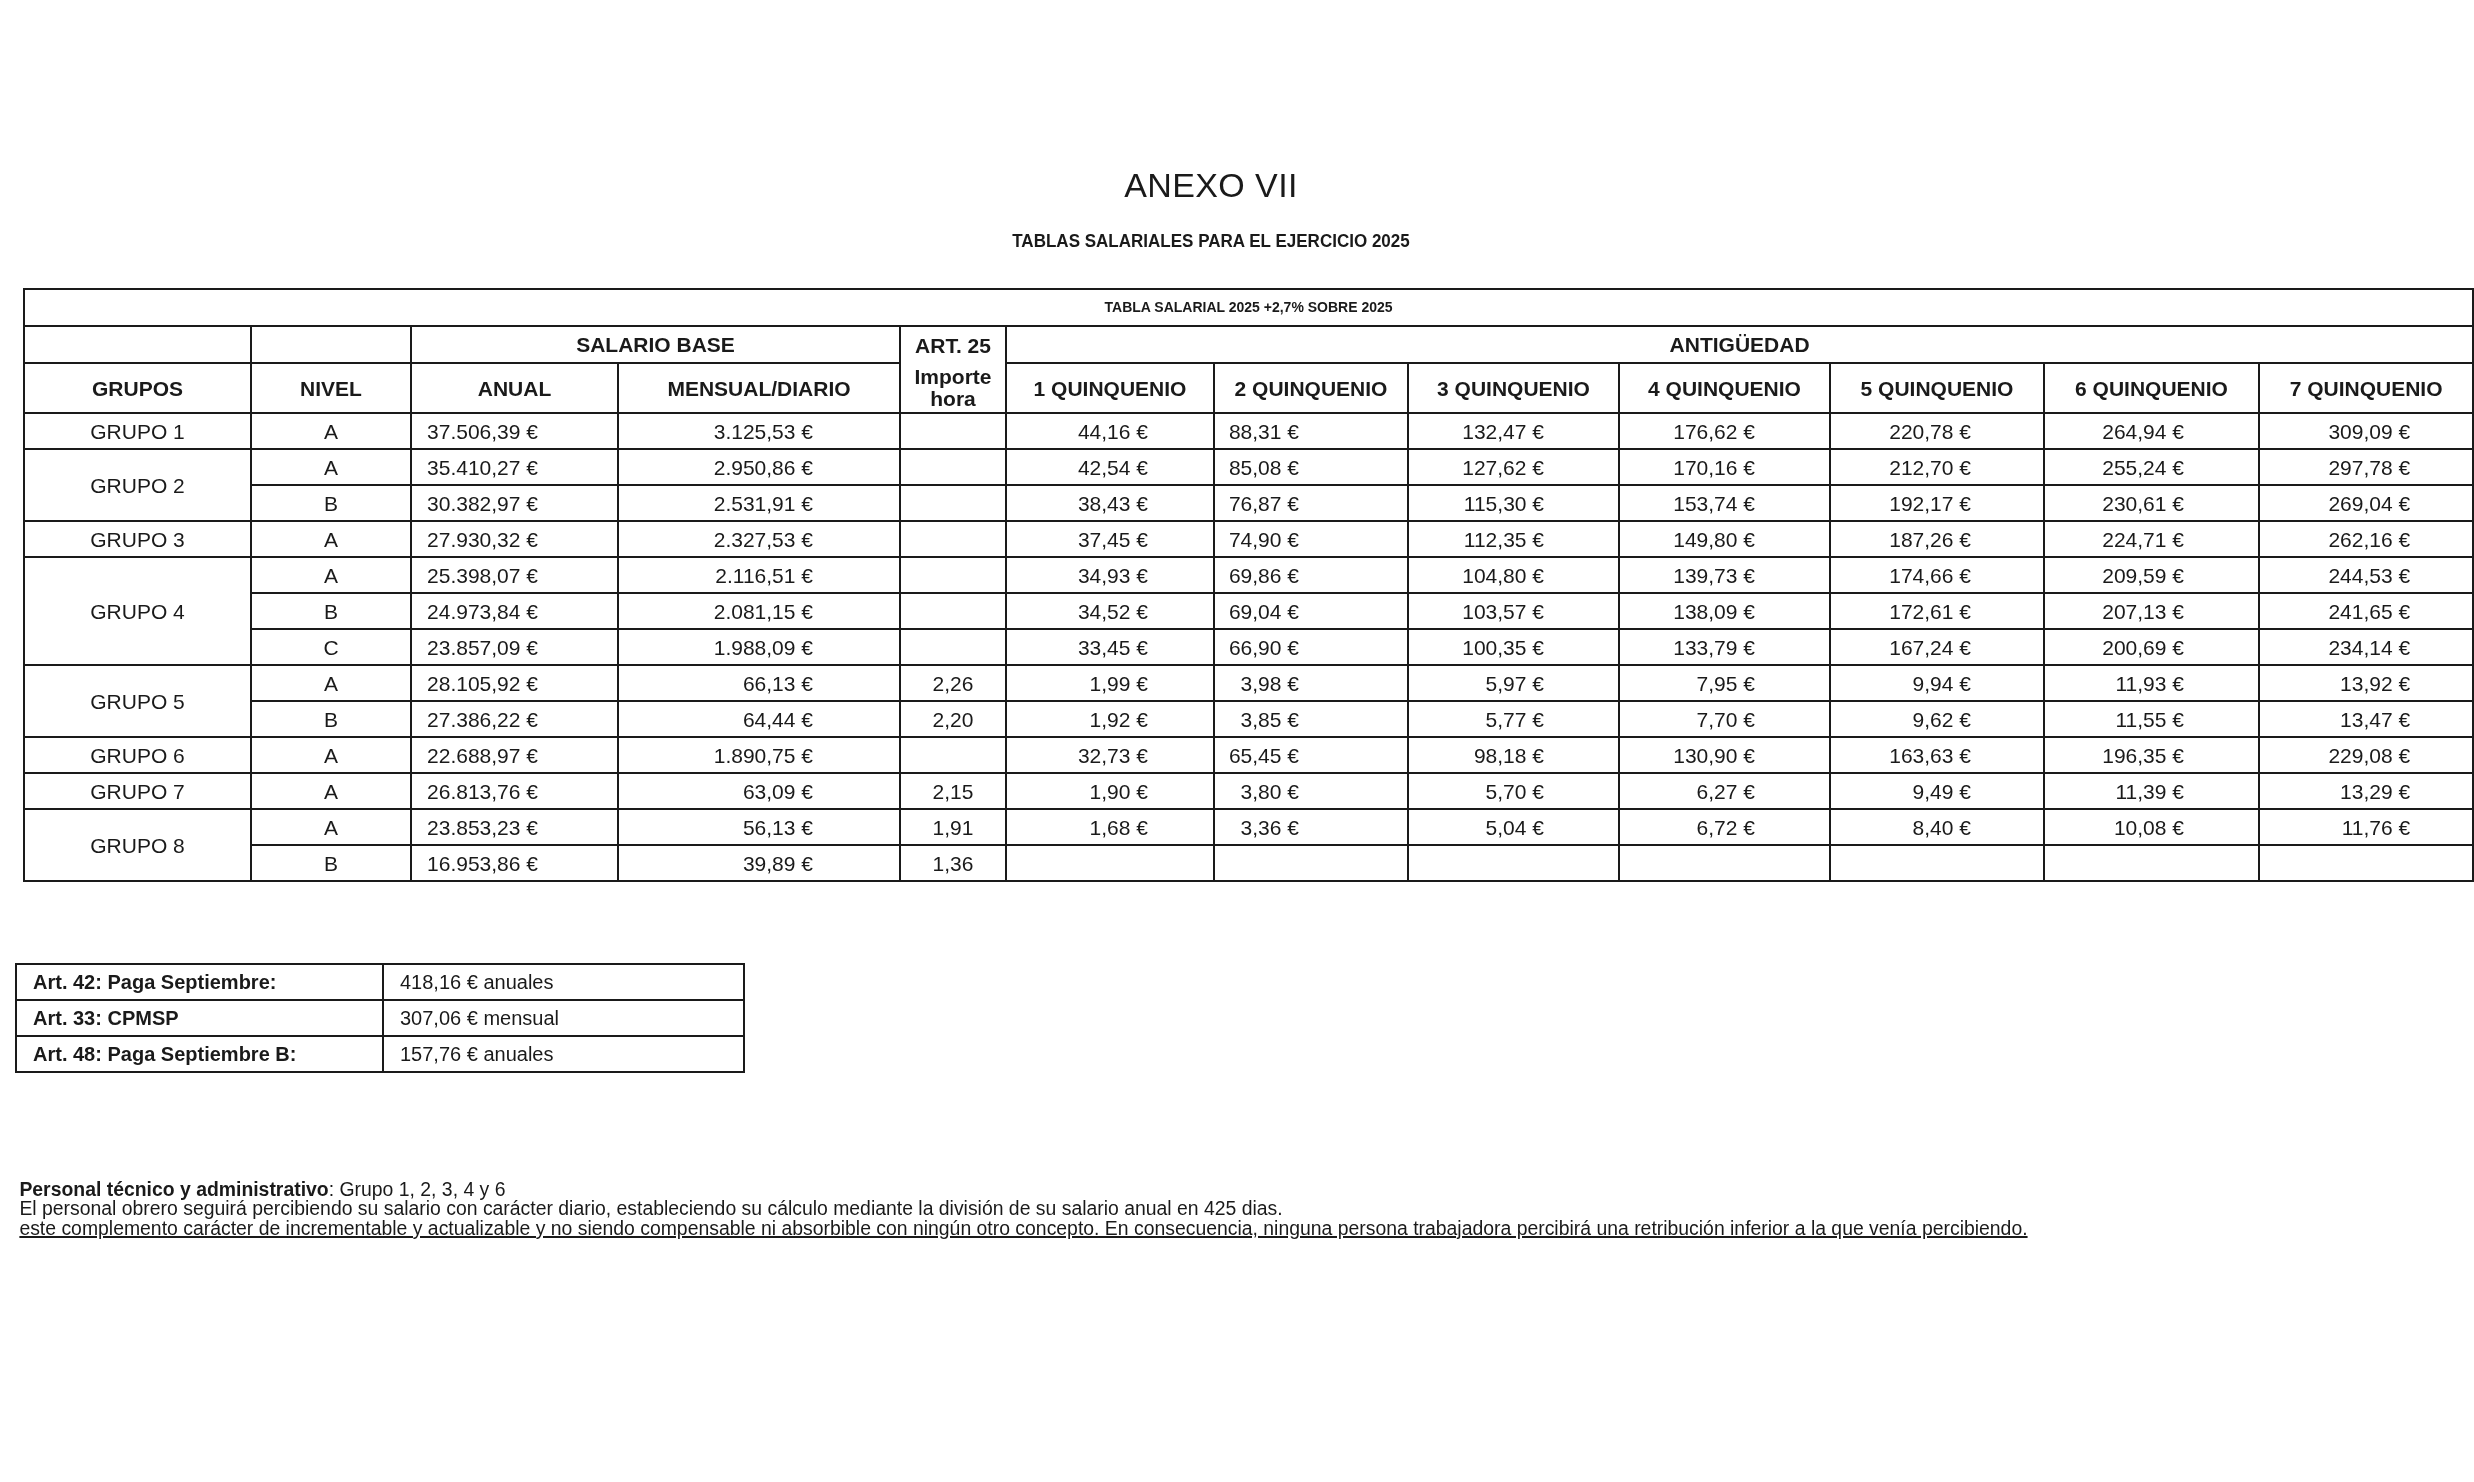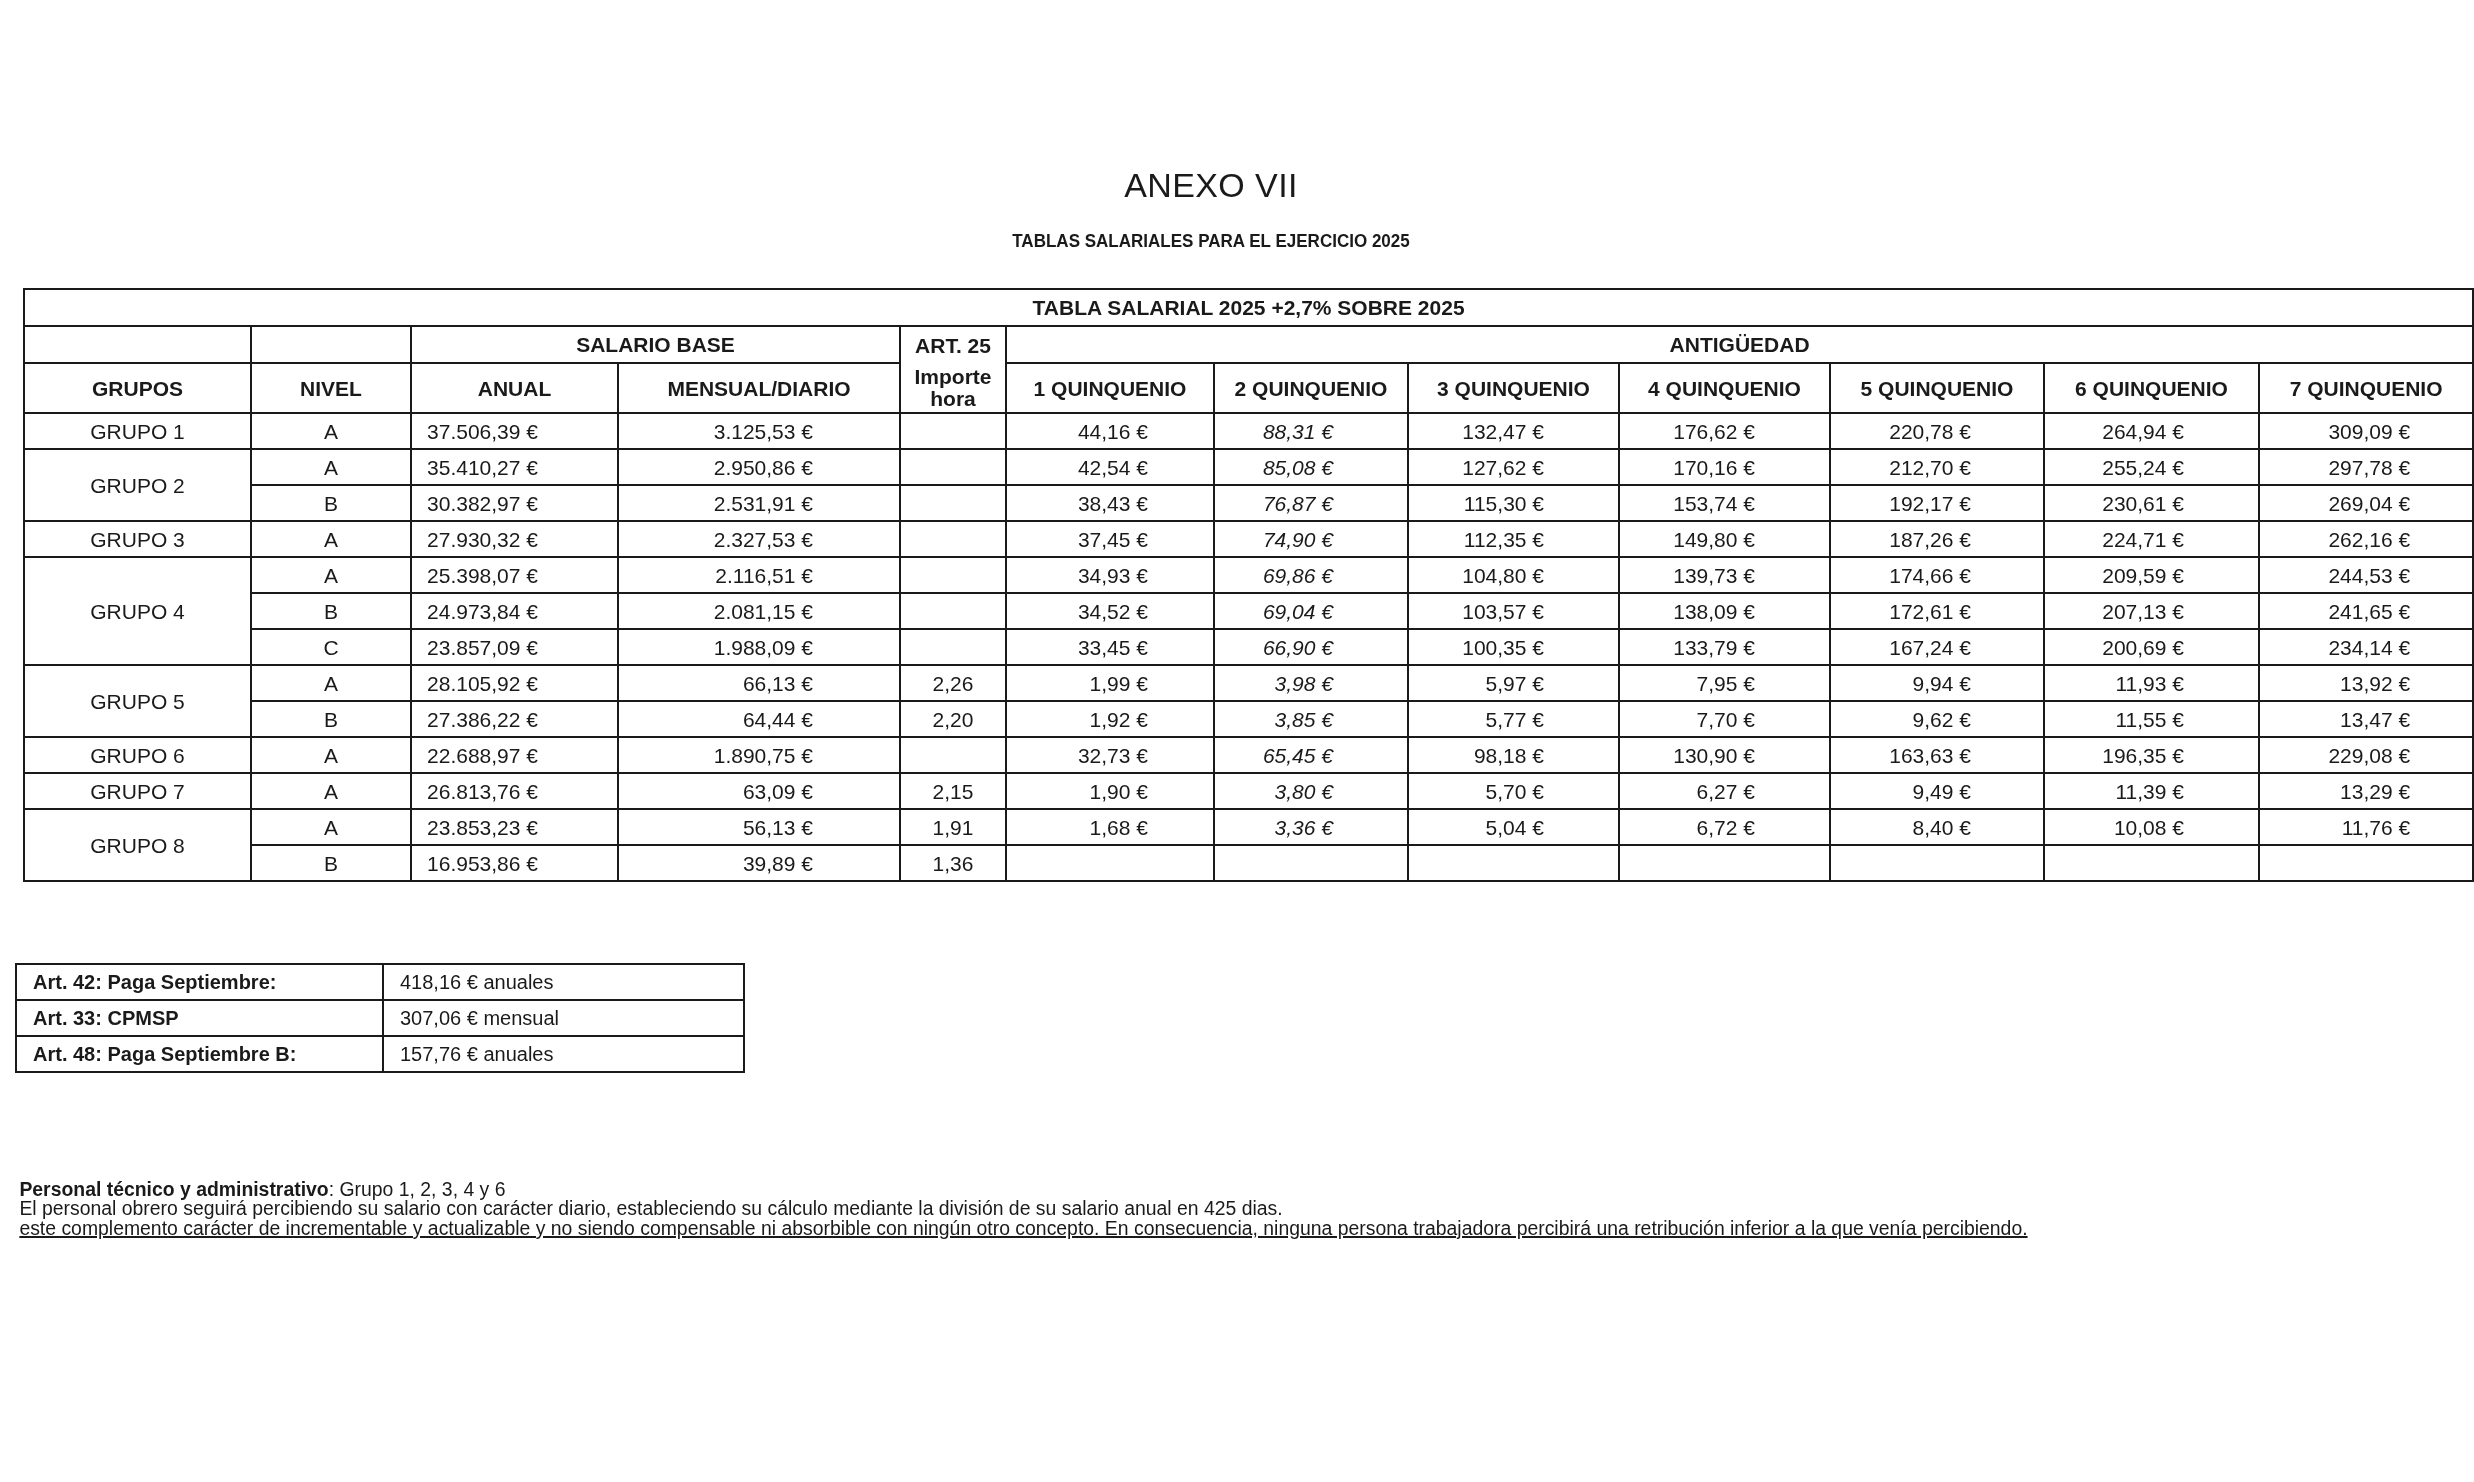--- a/index.html
+++ b/index.html
@@ -8,27 +8,27 @@
   .title { position: absolute; left: 0; width: 2422px; top: 166px; text-align: center;
            font-size: 34px; font-weight: normal; letter-spacing: 0.4px; }
   .subtitle { position: absolute; left: 0; width: 2422px; top: 230px; text-align: center;
               font-size: 18.5px; font-weight: bold; transform: scaleX(0.92); }
   table.main { position: absolute; left: 23px; top: 288px; width: 2450px;
                border-collapse: collapse; table-layout: fixed; }
   table.main td, table.main th { border: 2.6px solid #1a1a1a; padding: 0; text-align: center;
                font-size: 21px; height: 34px; line-height: 21px; overflow: hidden; white-space: nowrap; }
   table.main td { border-width: 2.6px 2.6px 2.6px 2.6px; }
   table.main th { font-weight: bold; font-size: 21px; }
-  table.main th.title-row { height: 35px; font-size: 21px; margin-left: 36px; }
+  table.main th.title-row { height: 35px; font-size: 14px; margin-left: 36px; }
   table.main th.sub { height: 35px; }
   table.main th.hdr { height: 48px; }
   table.main th.art25 { white-space: normal; line-height: 22px; font-size: 21px; }
   table.main td.q { text-align: right; }
   table.main td.q1 { padding-right: 65px; }
-  table.main td.q2 { padding-right: 74px; font-style: italic; }
+  table.main td.q2 { padding-right: 108px; }
   table.main td.q3 { padding-right: 74px; }
   table.main td.q4 { padding-right: 74px; }
   table.main td.q5 { padding-right: 72px; }
   table.main td.q6 { padding-right: 74px; }
   table.main td.q7 { padding-right: 62px; border-radius: 8px; }
   table.main td.anual { text-align: center; padding-right: 64px; border-radius: 15px; }
   table.main td.mens { text-align: right; padding-right: 86px; }
 
   table.small { position: absolute; left: 15px; top: 963px; width: 730px;
                 border-collapse: collapse; table-layout: fixed; }

